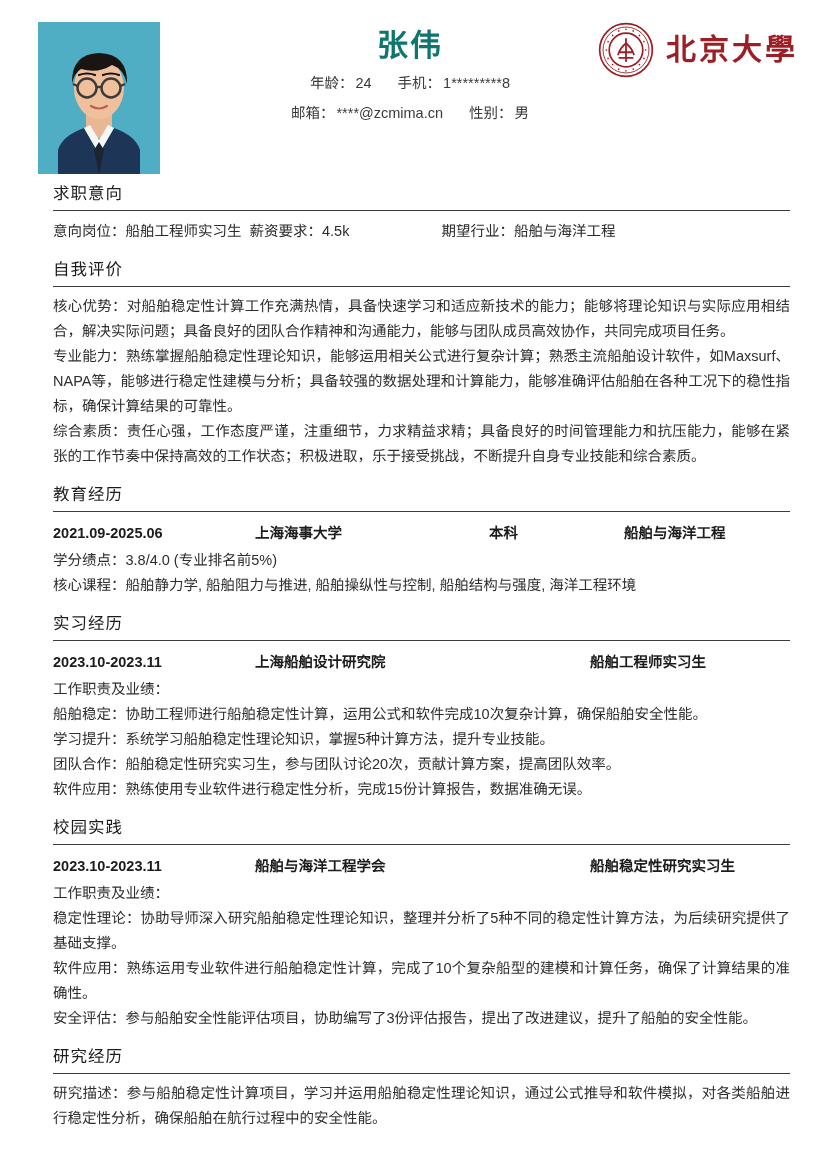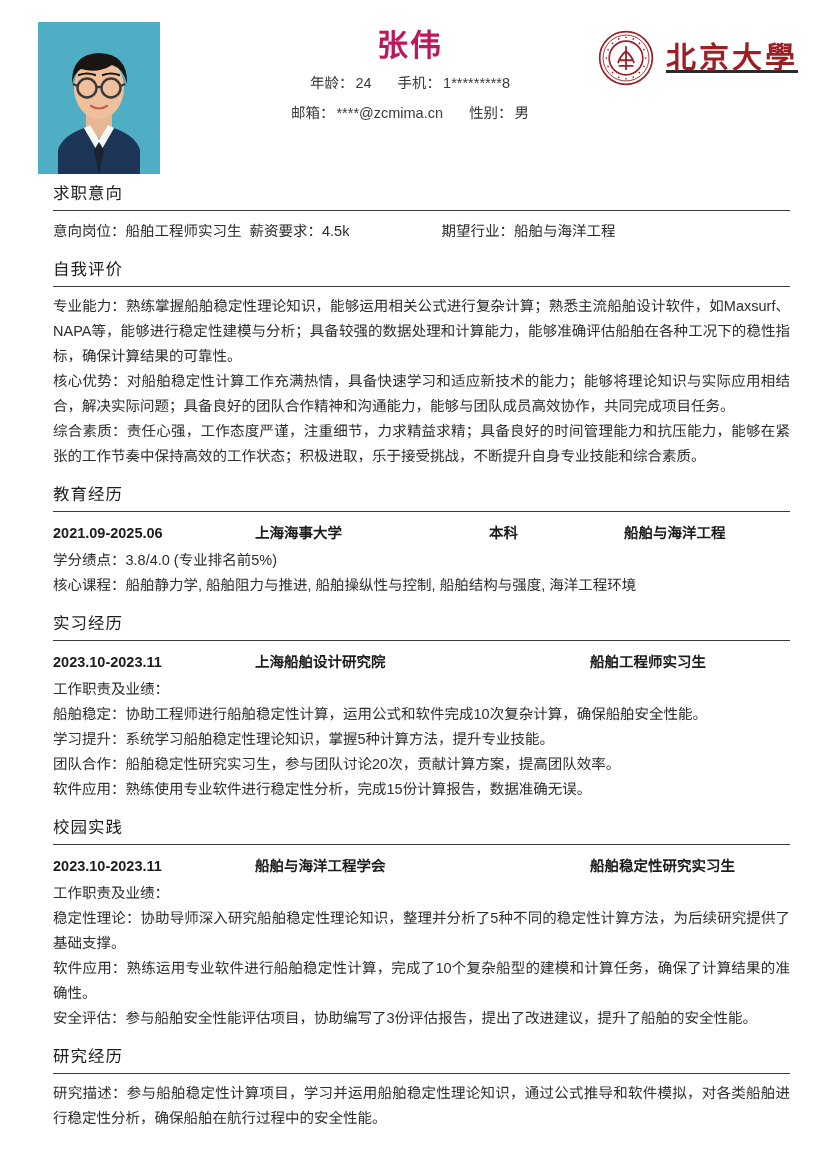--- a/index.html
+++ b/index.html
@@ -47,43 +47,42 @@
     position: absolute;
     left: 200px;
     top: 24px;
     width: 420px;
     text-align: center;
   }
   .name {
     font-size: 31px;
     font-weight: bold;
     letter-spacing: 2px;
-    color: #be185d;
+    color: #0f766e;
     line-height: 44px;
     margin: 0;
   }
   .contact-line {
     font-size: 14.5px;
     color: #3a3a3a;
     line-height: 30px;
     white-space: nowrap;
   }
   .contact-line .k { margin-right: 2px; }
   .contact-line .v { margin-right: 26px; }
   .contact-line .v:last-child { margin-right: 0; }
 
   
   .school-logo {
     position: absolute;
     right: 22px;
-    top: 30px;
+    top: 22px;
     display: flex;
     align-items: center;
     gap: 12px;
-    text-decoration: underline;
   }
   .seal { width: 56px; height: 56px; display: block; }
   .school-name {
     font-family: "Liberation Serif", "DejaVu Serif", serif;
     font-size: 30px;
     font-weight: bold;
     color: #9d1f26;
     letter-spacing: 3px;
     line-height: 1;
     white-space: nowrap;
@@ -238,22 +237,22 @@
       <span class="intent-b"><span>薪资要求：</span><span>4.5k</span></span>
       <span class="intent-c"><span>期望行业：</span><span>船舶与海洋工程</span></span>
     </div>
   </div>
 
   <div class="section-head-wrap">
     <div class="section-title">自我评价</div>
   </div>
   <hr class="rule">
   <div class="section-body">
+    <p class="para">核心优势：对船舶稳定性计算工作充满热情，具备快速学习和适应新技术的能力；能够将理论知识与实际应用相结合，解决实际问题；具备良好的团队合作精神和沟通能力，能够与团队成员高效协作，共同完成项目任务。</p>
     <p class="para">专业能力：熟练掌握船舶稳定性理论知识，能够运用相关公式进行复杂计算；熟悉主流船舶设计软件，如Maxsurf、NAPA等，能够进行稳定性建模与分析；具备较强的数据处理和计算能力，能够准确评估船舶在各种工况下的稳性指标，确保计算结果的可靠性。</p>
-    <p class="para">核心优势：对船舶稳定性计算工作充满热情，具备快速学习和适应新技术的能力；能够将理论知识与实际应用相结合，解决实际问题；具备良好的团队合作精神和沟通能力，能够与团队成员高效协作，共同完成项目任务。</p>
     <p class="para">综合素质：责任心强，工作态度严谨，注重细节，力求精益求精；具备良好的时间管理能力和抗压能力，能够在紧张的工作节奏中保持高效的工作状态；积极进取，乐于接受挑战，不断提升自身专业技能和综合素质。</p>
   </div>
 
   <div class="section-head-wrap">
     <div class="section-title">教育经历</div>
   </div>
   <hr class="rule">
   <div class="section-body">
     <div class="exp-row">
       <span class="exp-date">2021.09-2025.06</span>

